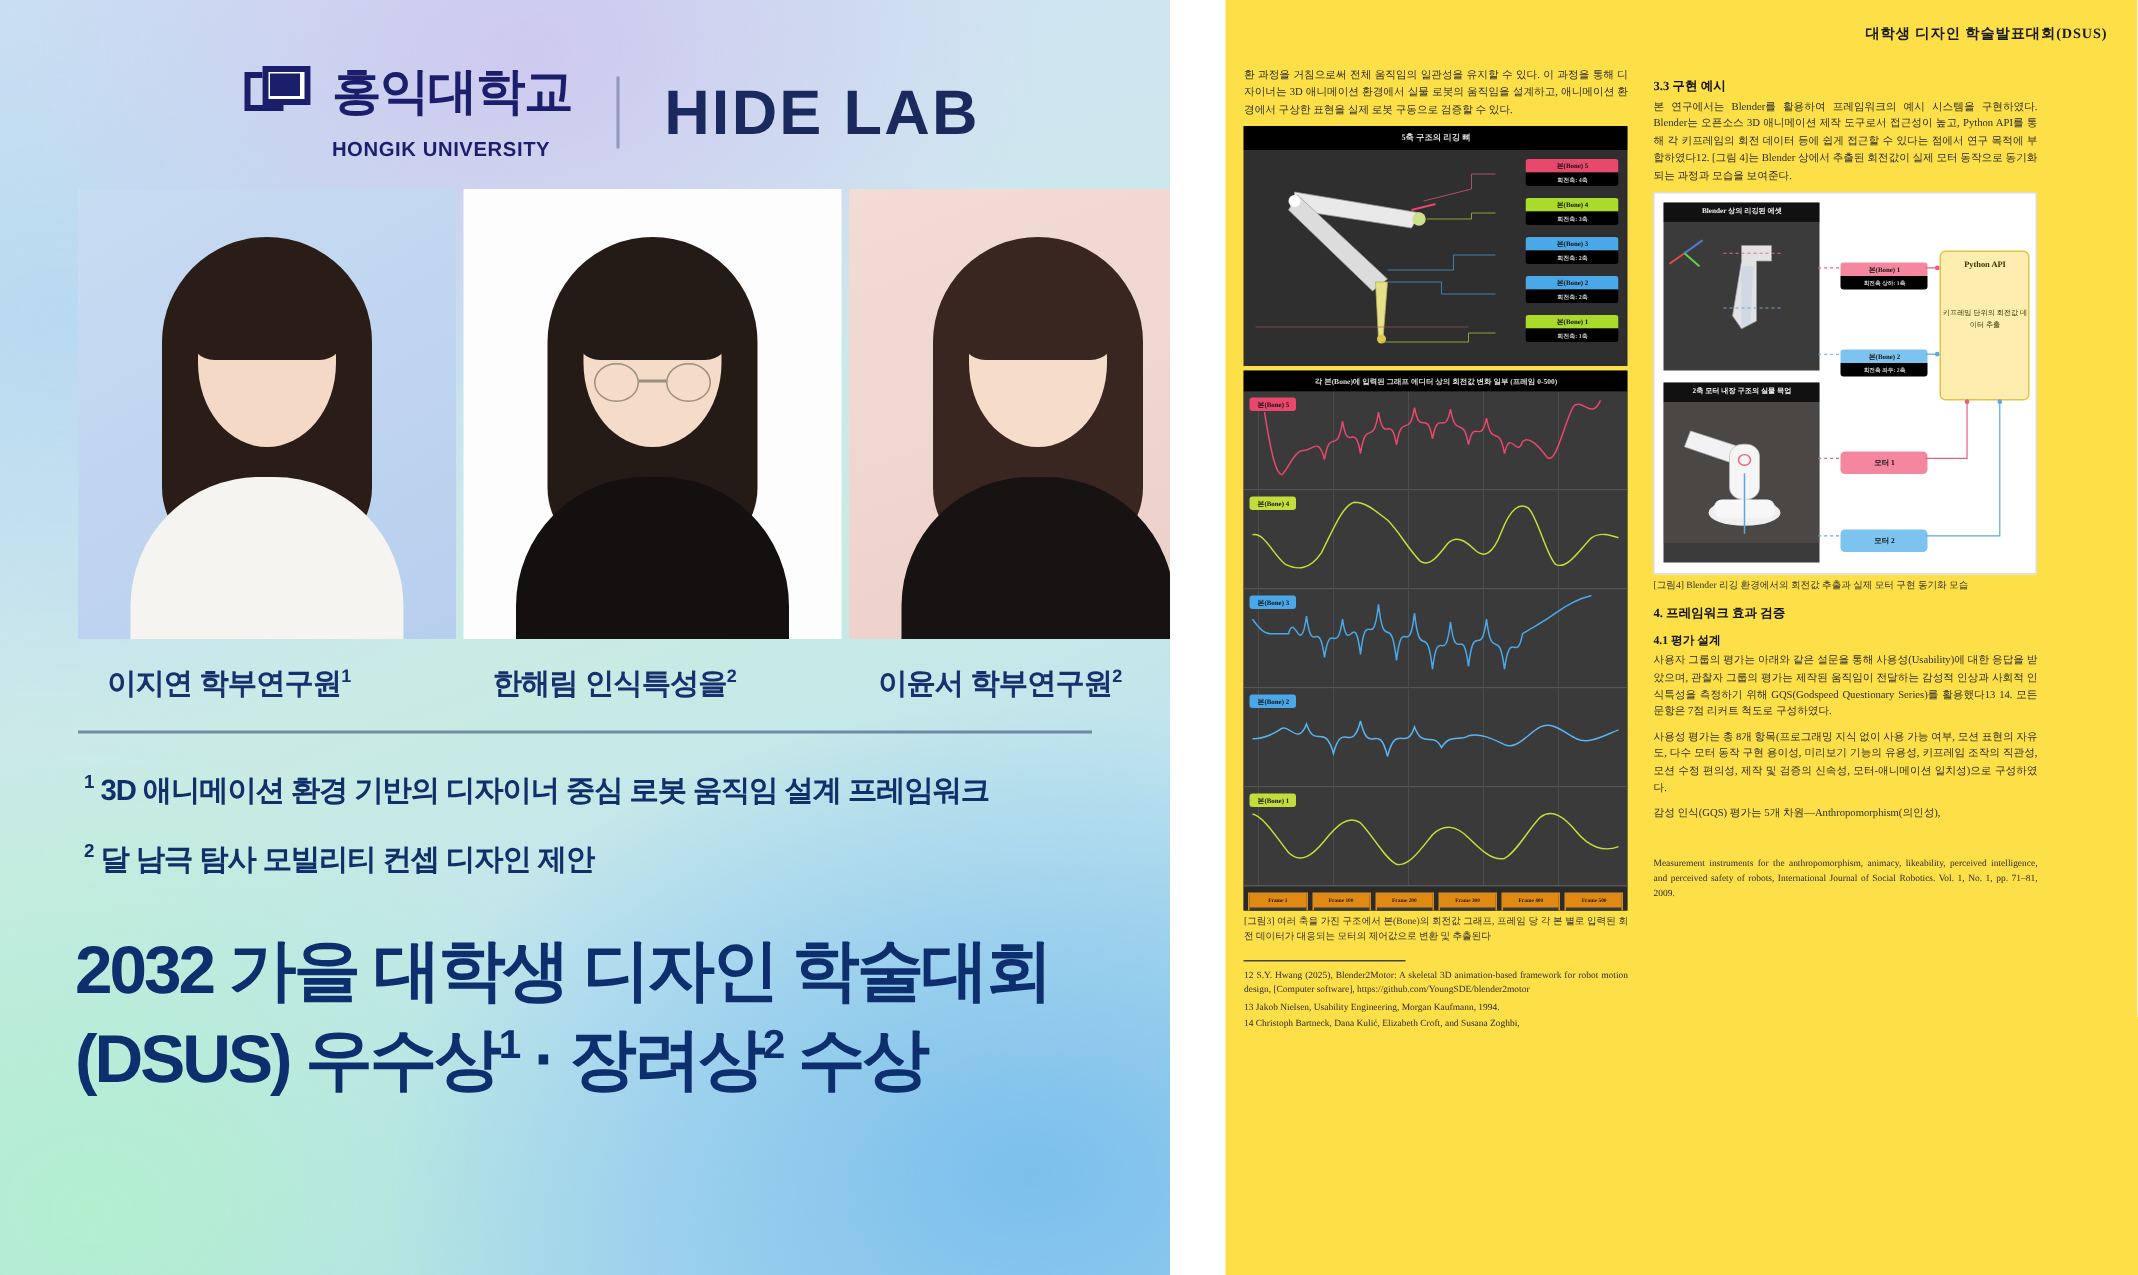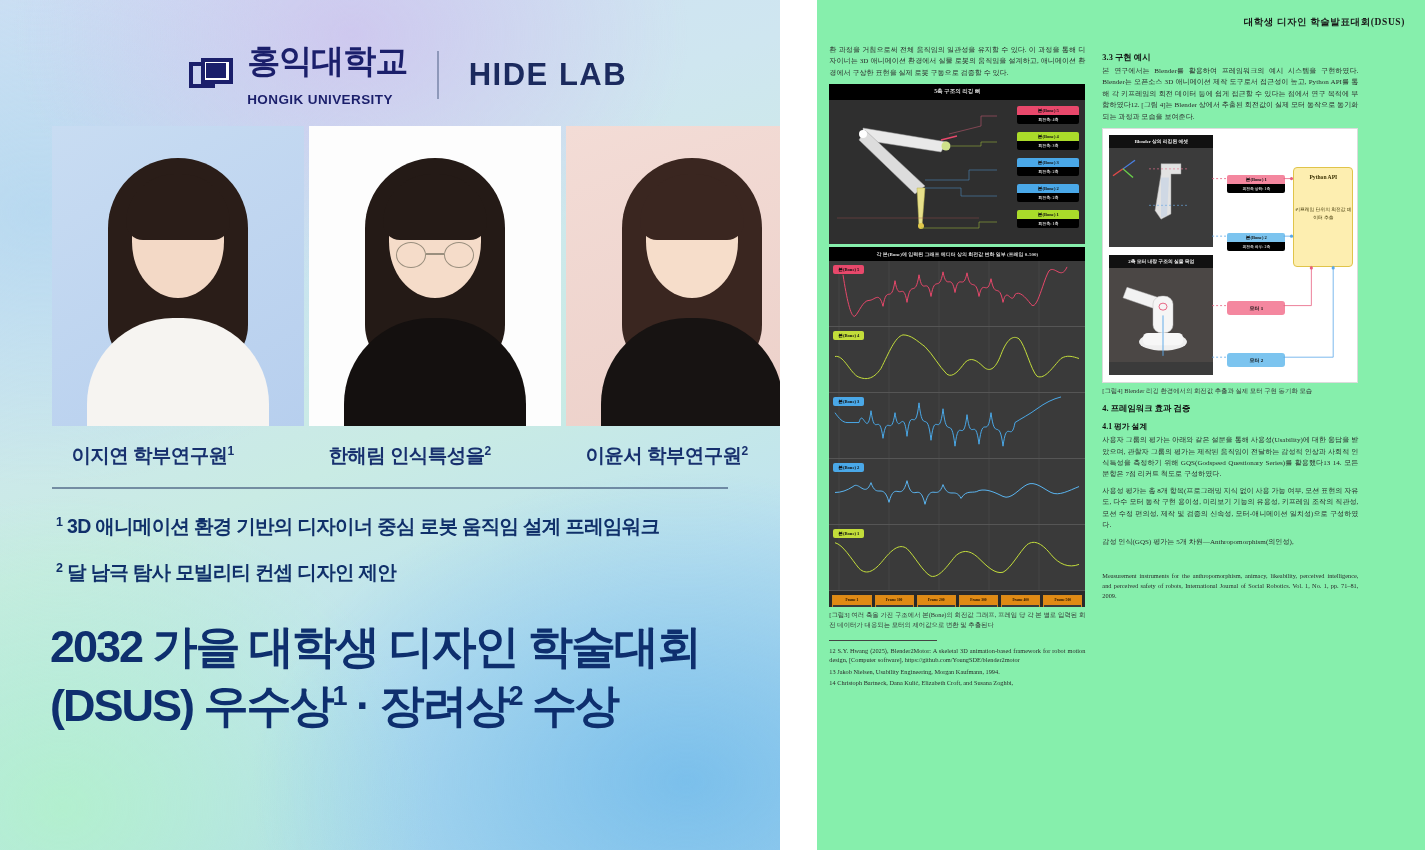--- a/index.html
+++ b/index.html
@@ -21,39 +21,39 @@
       radial-gradient(ellipse 560px 420px at 5% 25%, rgba(182,216,240,0.9) 0%, rgba(182,216,240,0) 65%),
       linear-gradient(160deg, #cfe0f4 0%, #cfe6f0 28%, #c9ebe4 52%, #bfe3ef 72%, #a9d6ef 100%);
     overflow: hidden;
   }
 
   
   .logo-row {
     display: flex; align-items: center; justify-content: center;
     gap: 30px; padding-top: 46px; height: 104px;
   }
-  .hu-logo { display: flex; align-items: center; gap: 14px; padding-left: 36px; }
+  .hu-logo { display: flex; align-items: flex-start; gap: 14px; padding-left: 36px; }
   .hu-mark { width: 44px; height: 34px; position: relative; }
   .hu-mark .sq1 {
     position: absolute; left: 0; top: 4px; width: 26px; height: 26px;
     border: 4px solid #1b1f6b; background: transparent;
   }
   .hu-mark .sq2 {
     position: absolute; left: 12px; top: 0px; width: 32px; height: 26px;
     border: 4px solid #1b1f6b; background: #fff;
   }
   .hu-mark .sq3 {
     position: absolute; left: 17px; top: 5px; width: 20px; height: 15px;
     background: #1b1f6b;
   }
   .hu-text { line-height: 1; }
   .hu-ko { font-size: 33px; font-weight: 800; color: #1b1f6b; letter-spacing: -1px; }
   .hu-en { font-size: 13.5px; font-weight: 800; color: #1b1f6b; letter-spacing: 0.4px; margin-top: 16px; }
   .logo-div { width: 1.5px; height: 48px; background: #6b7a9c; opacity: .65; }
-  .hide-lab { font-size: 31px; font-weight: 800; color: #1b2a5e; letter-spacing: 1.5px; }
+  .hide-lab { font-size: 42px; font-weight: 800; color: #1b2a5e; letter-spacing: 1.5px; }
 
   
   .photos { display: flex; gap: 5px; padding: 22px 52px 0 52px; }
   .photo {
     position: relative; width: 252px; height: 300px; overflow: hidden;
     flex: 0 0 252px;
   }
   .photo.p1 { background: linear-gradient(150deg,#c8dcf2 0%, #b7cfee 100%); }
   .photo.p2 { background: #fdfdfd; }
   .photo.p3 { background: linear-gradient(160deg,#f3dcd6 0%, #ecd0c9 100%); }
@@ -94,21 +94,21 @@
   .headline {
     padding: 12px 50px 0 50px;
     font-size: 45px; font-weight: 800; color: #0e2f6e;
     line-height: 1.32; letter-spacing: -2px;
   }
   .headline sup { font-size: 27px; vertical-align: super; }
 
   
   .doc {
     position: relative; width: 673px; height: 850px;
-    background: #86efac; padding: 16px 14px 6px 12px;
+    background: #fde047; padding: 16px 14px 6px 12px;
     font-family: "Liberation Serif", serif;
     margin-left: 37px;
   }
   .doc-header {
     text-align: right; font-size: 9.5px; color: #1a1a1a;
     letter-spacing: 0.6px; font-weight: 700; margin-bottom: 16px;
     padding-right: 6px;
   }
   .cols { display: flex; gap: 17px; height: 795px; }
   .col { width: 256px; position: relative; }

